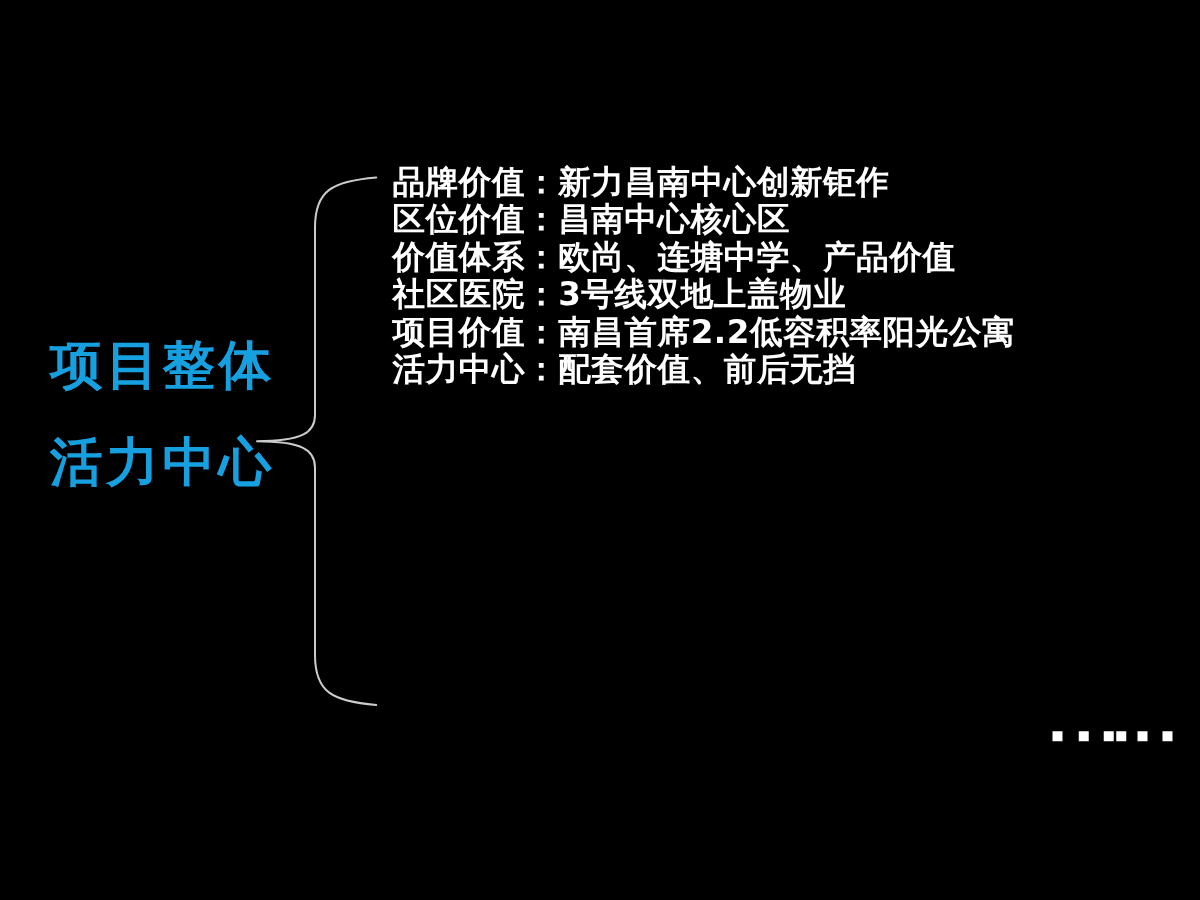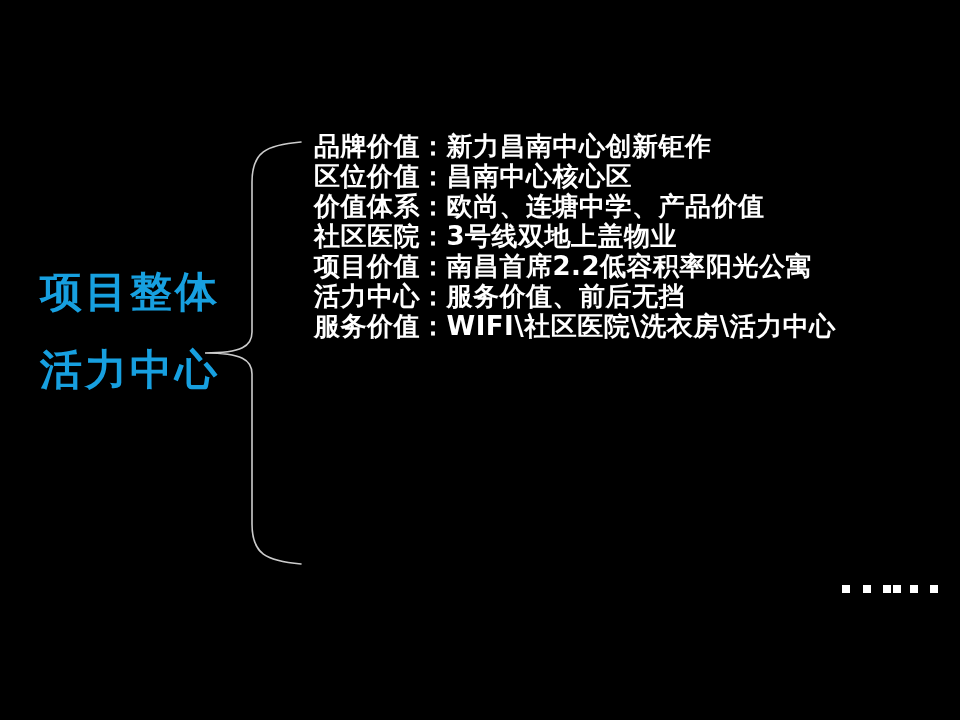--- a/index.html
+++ b/index.html
@@ -52,22 +52,21 @@
   <svg class="brace" width="105" height="440" viewBox="0 0 105 440">
     <path d="M103,10 C68,13 54,20 54,50 L54,200 C54,214 44,221 7,221 C44,221 54,228 54,242 L54,392 C54,422 68,429 103,432" fill="none" stroke="#cccccc" stroke-width="1.6" stroke-linecap="round"></path>
   </svg>
 
   <div class="items">
     <div class="item-row"><span>品牌价值</span><span>：</span><span>新力昌南中心创新钜作</span></div>
     <div class="item-row"><span>区位价值</span><span>：</span><span>昌南中心核心区</span></div>
     <div class="item-row"><span>价值体系</span><span>：</span><span>欧尚、连塘中学、产品价值</span></div>
     <div class="item-row"><span>社区医院</span><span>：</span><span>3号线双地上盖物业</span></div>
     <div class="item-row"><span>项目价值</span><span>：</span><span>南昌首席2.2低容积率阳光公寓</span></div>
-    <div class="item-row"><span>活力中心</span><span>：</span><span>服务价值、前后无挡</span></div>
-    <div class="item-row"><span>服务价值</span><span>：</span><span>WIFI\社区医院\洗衣房\活力中心</span></div>
+    <div class="item-row"><span>活力中心</span><span>：</span><span>配套价值、前后无挡</span></div>
   </div>
 
   <div class="ellipsis" title="……">
       <i></i>
       <i></i>
       <i></i>
       <i></i>
       <i></i>
       <i></i>
     </div>

